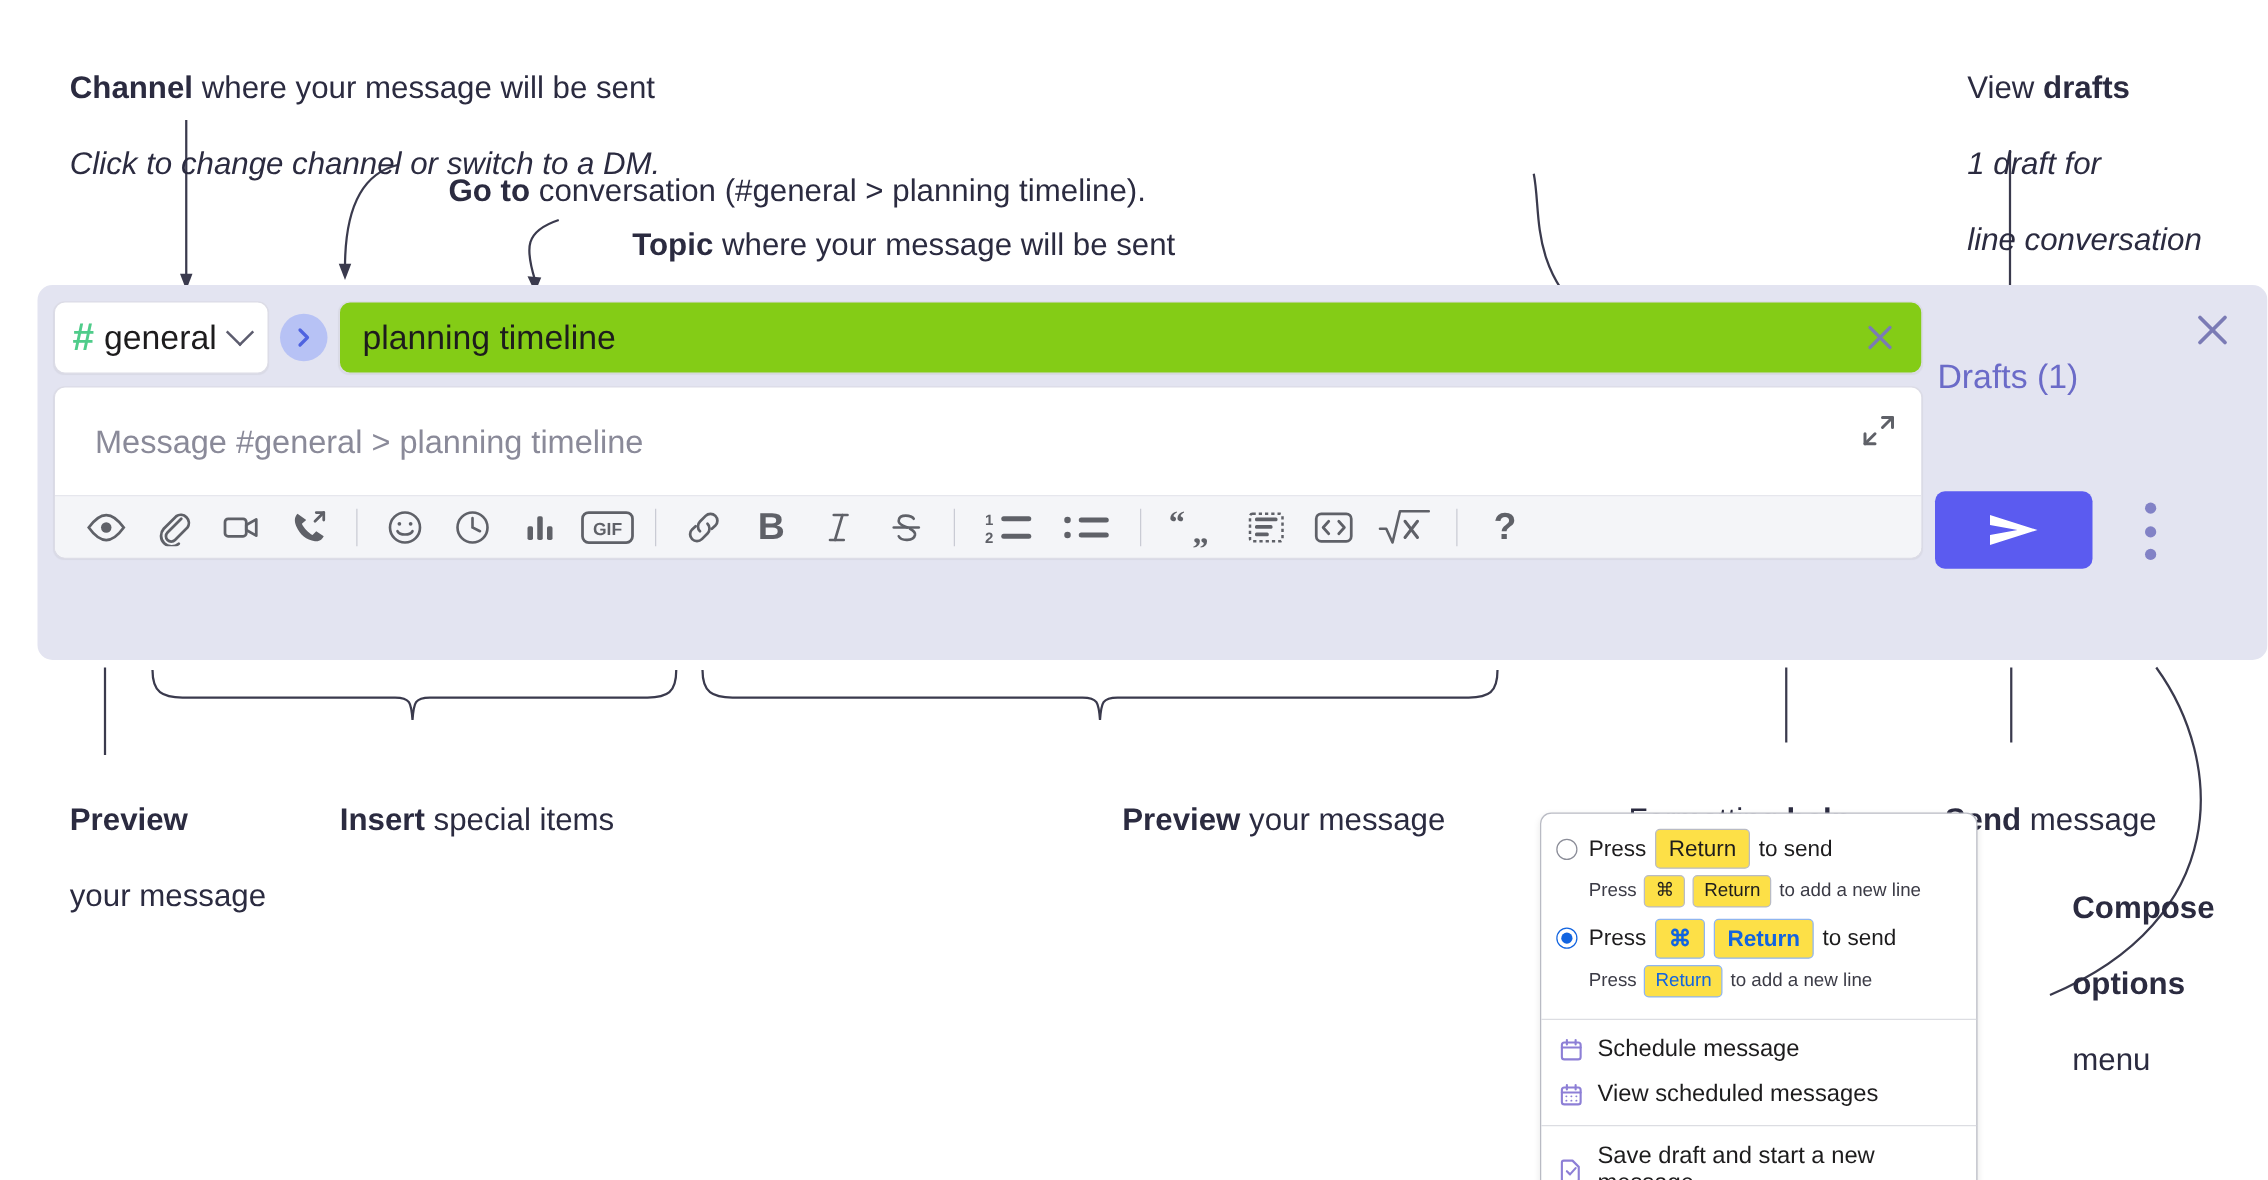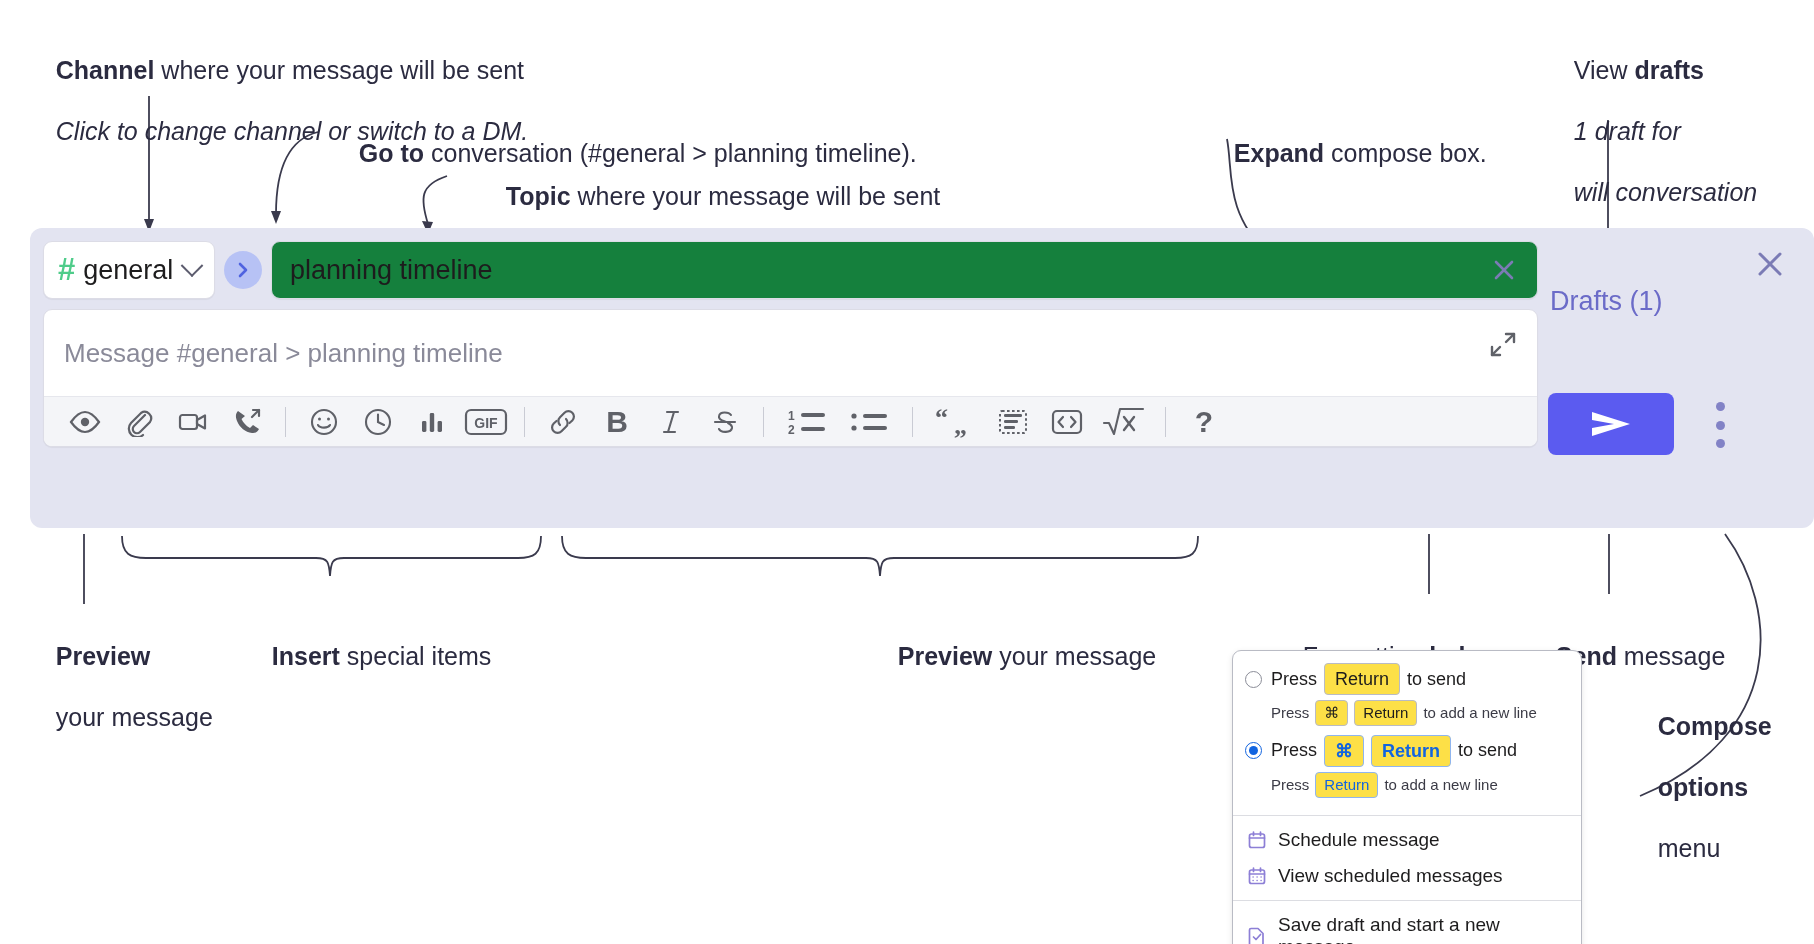--- a/index.html
+++ b/index.html
@@ -42,33 +42,33 @@
   .hash { color:#4fcc8a; font-size:31px; font-weight:700; line-height:1; margin-top:-2px;}
   .chan-name { font-size:27px; color:#1d1c1d; flex:1; }
   .caret { width:16px; height:16px; border-right:2.6px solid #5c5c6e; border-bottom:2.6px solid #5c5c6e;
            transform:rotate(45deg) translate(-3px,-3px); }
   .go-btn {
     width:38px; height:38px; border-radius:50%; background:#b7c2f5;
     display:flex; align-items:center; justify-content:center; flex:0 0 auto;
   }
   .go-btn svg { display:block; }
   .topic-field {
-    flex:1; height:58px; background:#15803d; border:1px solid #dcdce6; border-radius:9px;
+    flex:1; height:58px; background:#84cc16; border:1px solid #dcdce6; border-radius:9px;
     display:flex; align-items:center; padding:0 16px 0 18px;
     box-shadow:0 1px 1px rgba(0,0,0,.05);
   }
   .topic-val { flex:1; font-size:27px; color:#1d1c1d; }
   .x-btn { width:34px; height:34px; display:flex; align-items:center; justify-content:center; }
 
   
   .msgbox {
     margin-top:10px; background:#fff; border:1px solid #dcdce6; border-radius:9px;
     box-shadow:0 1px 1px rgba(0,0,0,.05); overflow:hidden;
   }
-  .msg-input { height:86px; position:relative; display:flex; align-items:center; }
+  .msg-input { height:86px; position:relative; display:flex; align-items:center;margin-left:12px; }
   .placeholder { font-size:26px; color:#8a8a99; padding-left:20px; }
   .expand-btn { position:absolute; right:18px; top:18px; width:32px; height:32px; }
   .toolbar {
     height:50px; background:#f4f5f8; border-top:1px solid #e6e7ed;
     display:flex; align-items:center; padding:0 14px; gap:0;
   }
   .tb { width:54px; height:46px; display:flex; align-items:center; justify-content:center; color:#5f6168; }
   .tb svg { display:block; }
   .tb-txt { font-weight:700; color:#5f6168; }
   .sep { width:1px; height:30px; background:#c9cbd4; margin:0 11px; flex:0 0 auto; }
@@ -161,28 +161,25 @@
   </div>
 
   <div class="anno a-lg" style="left:331px; top:107px;">
     <b>Go to</b><span> conversation (#general &gt; planning timeline).</span>
   </div>
 
   <div class="anno a-lg" style="left:478px; top:150px;">
     <b>Topic</b><span> where your message will be sent</span>
   </div>
 
-  <div class="anno a-lg" style="left:1206px; top:107px;">
-    <b>Expand</b><span> compose box.</span>
-  </div>
 
   <div class="anno a-lg" style="left:1546px; top:24px;">
     <span>View </span><b>drafts</b><br>
     <i>1 draft for</i><br>
-    <i>will conversation</i>
+    <i>line conversation</i>
   </div>
 
   <div class="anno a-lg" style="left:28px; top:610px;">
     <b>Preview</b><br>
     <span>your message</span>
   </div>
 
   <div class="anno a-lg" style="left:244px; top:610px;">
     <b>Insert</b><span> special items</span>
   </div>

